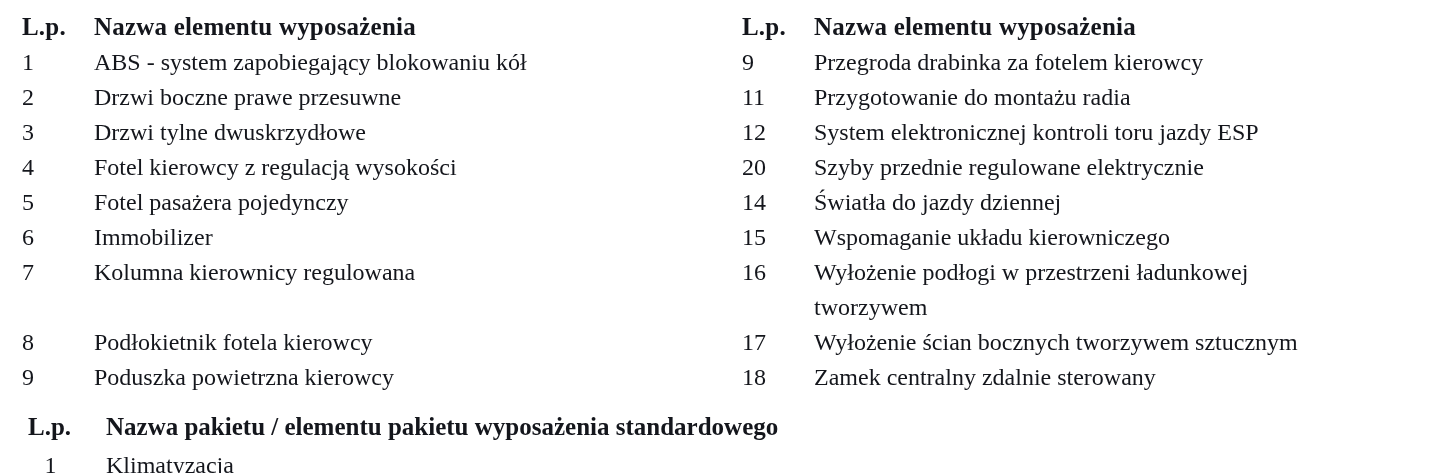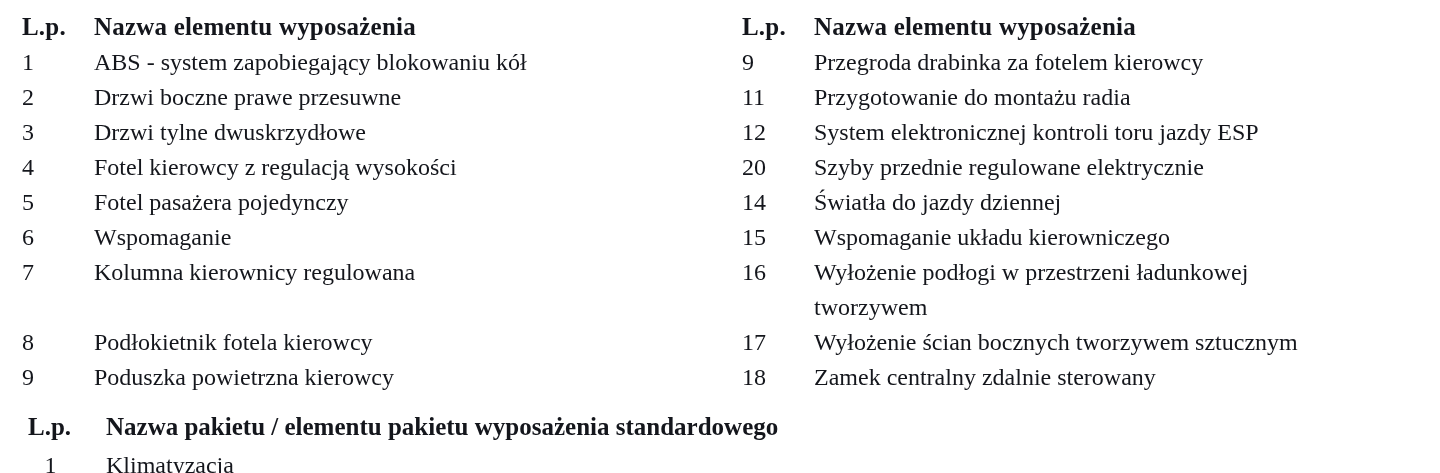--- a/index.html
+++ b/index.html
@@ -141,21 +141,21 @@
         <td class="cell-name">Szyby przednie regulowane elektrycznie</td>
       </tr>
       <tr>
         <td class="cell-num">5</td>
         <td class="cell-name">Fotel pasażera pojedynczy</td>
         <td class="cell-num">14</td>
         <td class="cell-name">Światła do jazdy dziennej</td>
       </tr>
       <tr>
         <td class="cell-num">6</td>
-        <td class="cell-name">Wspomaganie</td>
+        <td class="cell-name">Immobilizer</td>
         <td class="cell-num">15</td>
         <td class="cell-name">Wspomaganie układu kierowniczego</td>
       </tr>
       <tr class="row-tall">
         <td class="cell-num">7</td>
         <td class="cell-name">Kolumna kierownicy regulowana</td>
         <td class="cell-num">16</td>
         <td class="cell-name">
           <span class="wrap2">Wyłożenie podłogi w przestrzeni ładunkowej</span>
           <span class="wrap2">tworzywem</span>

